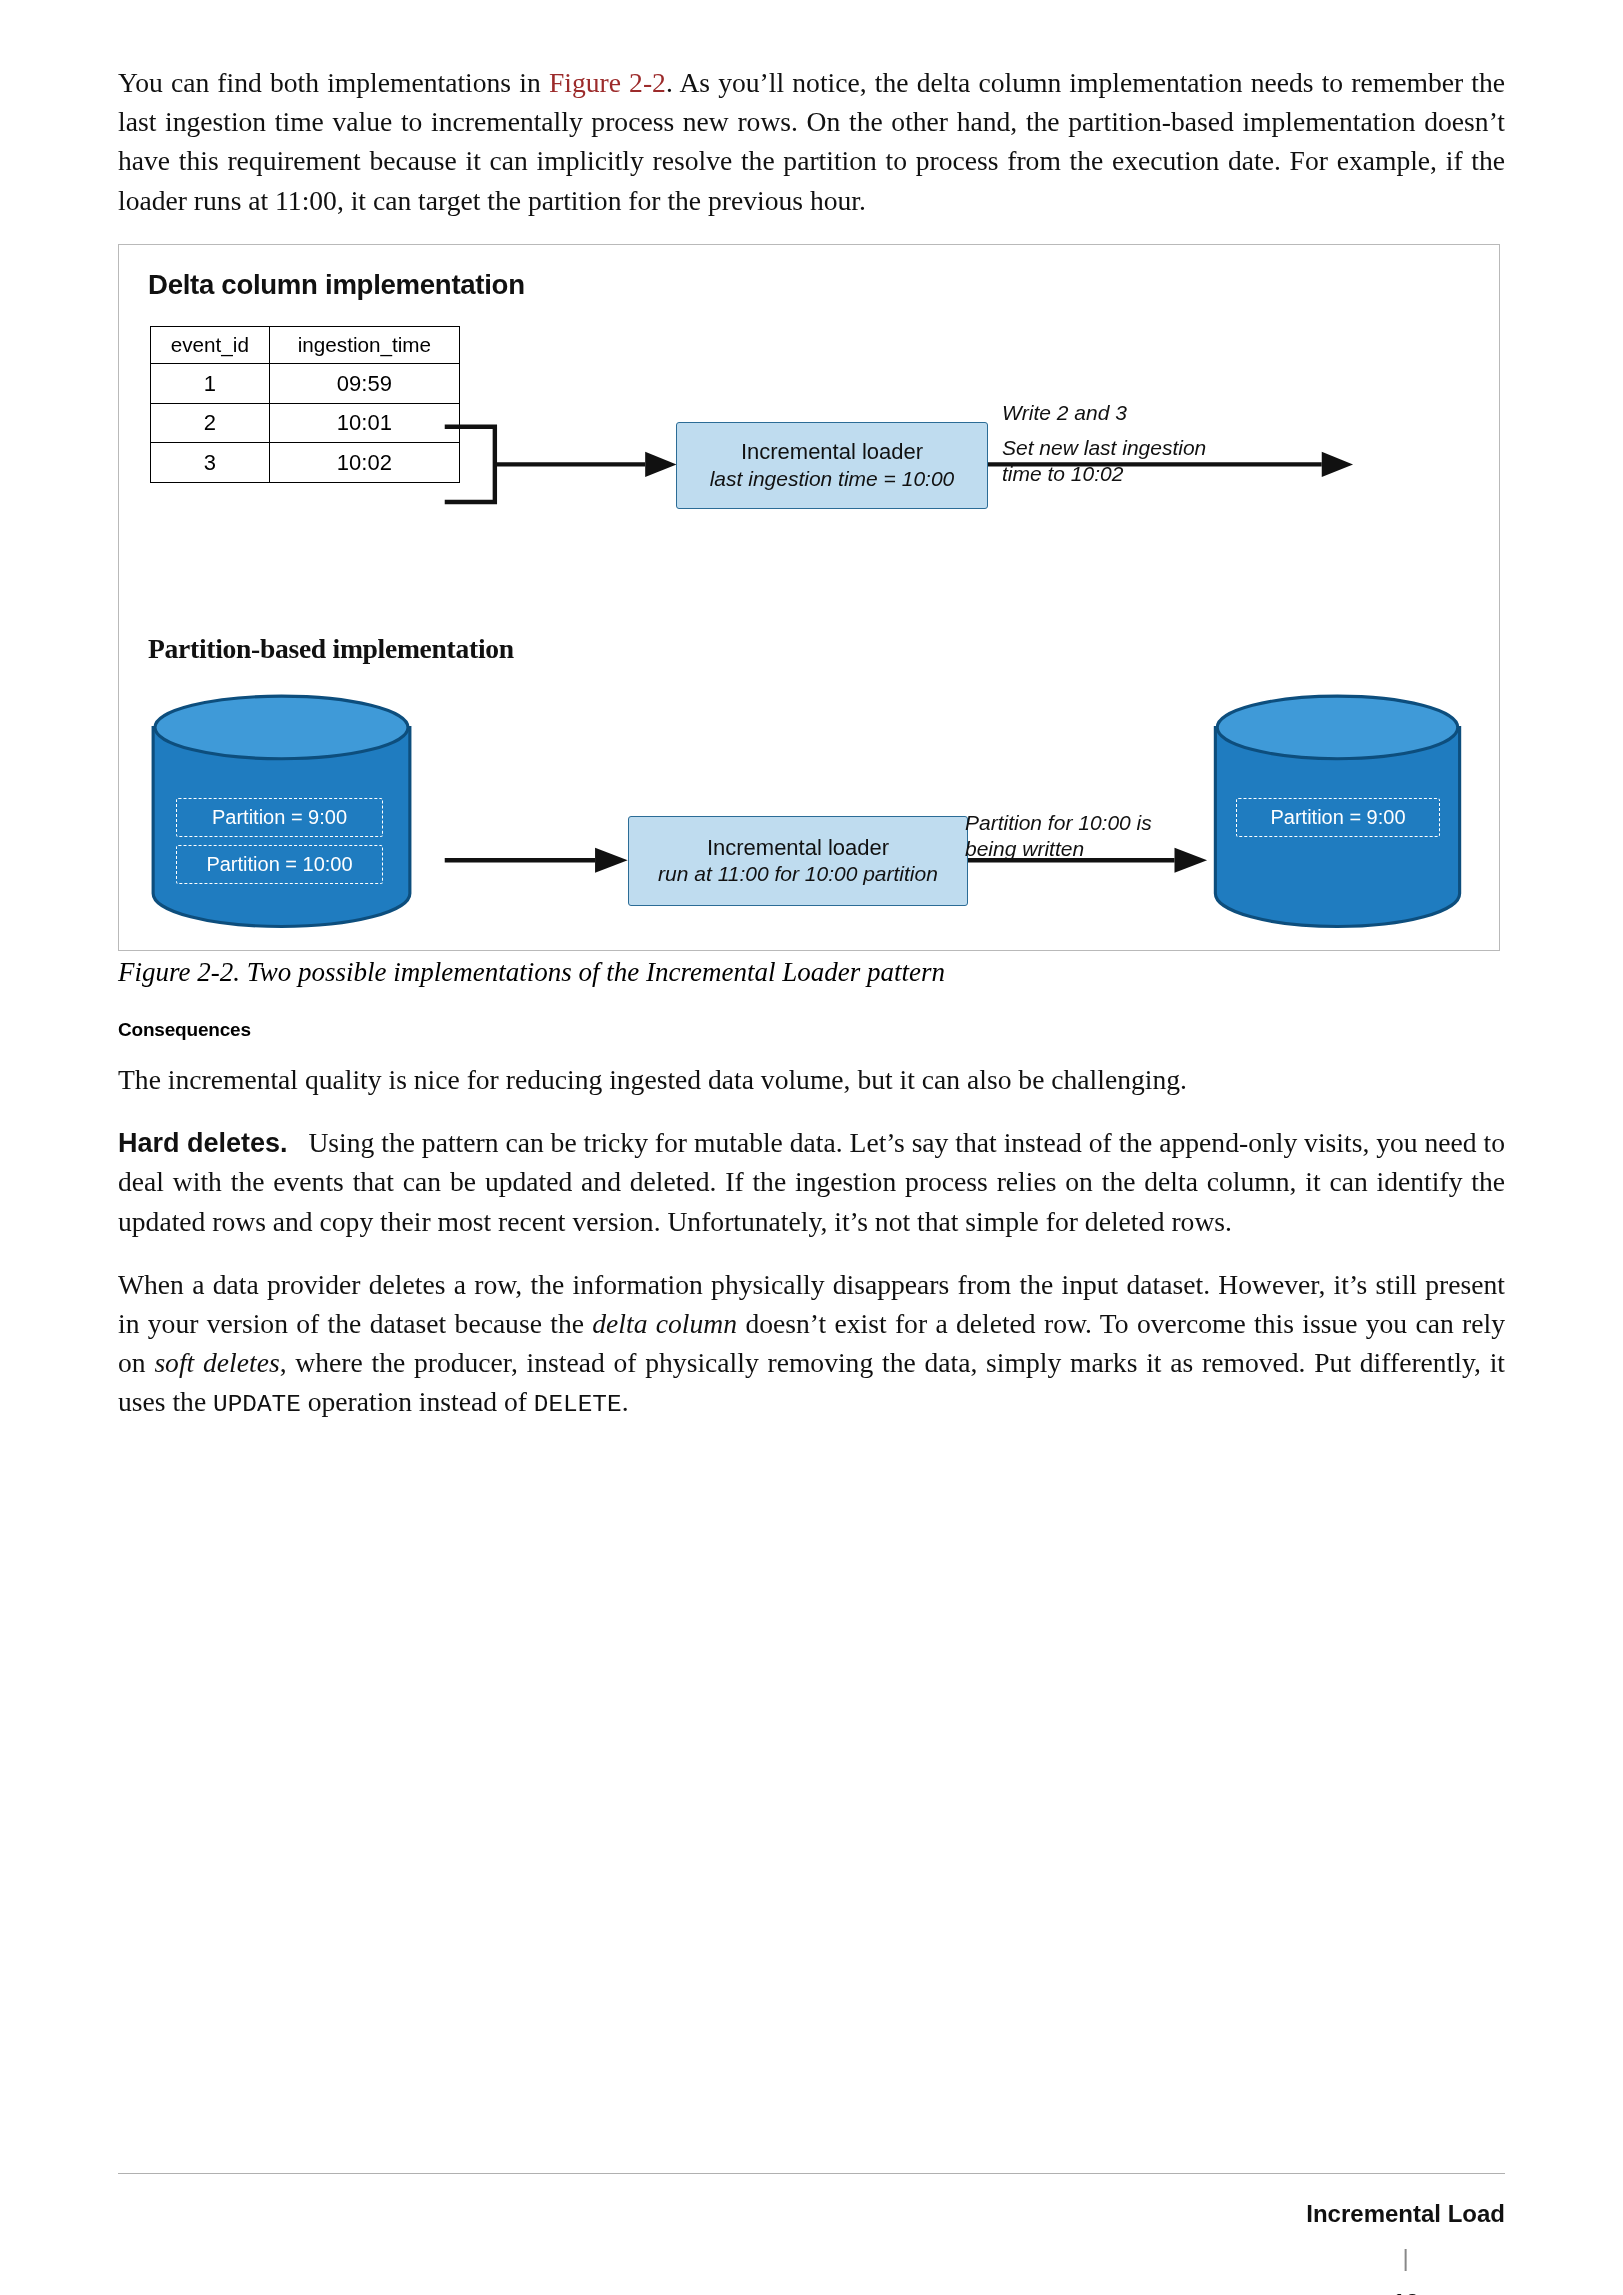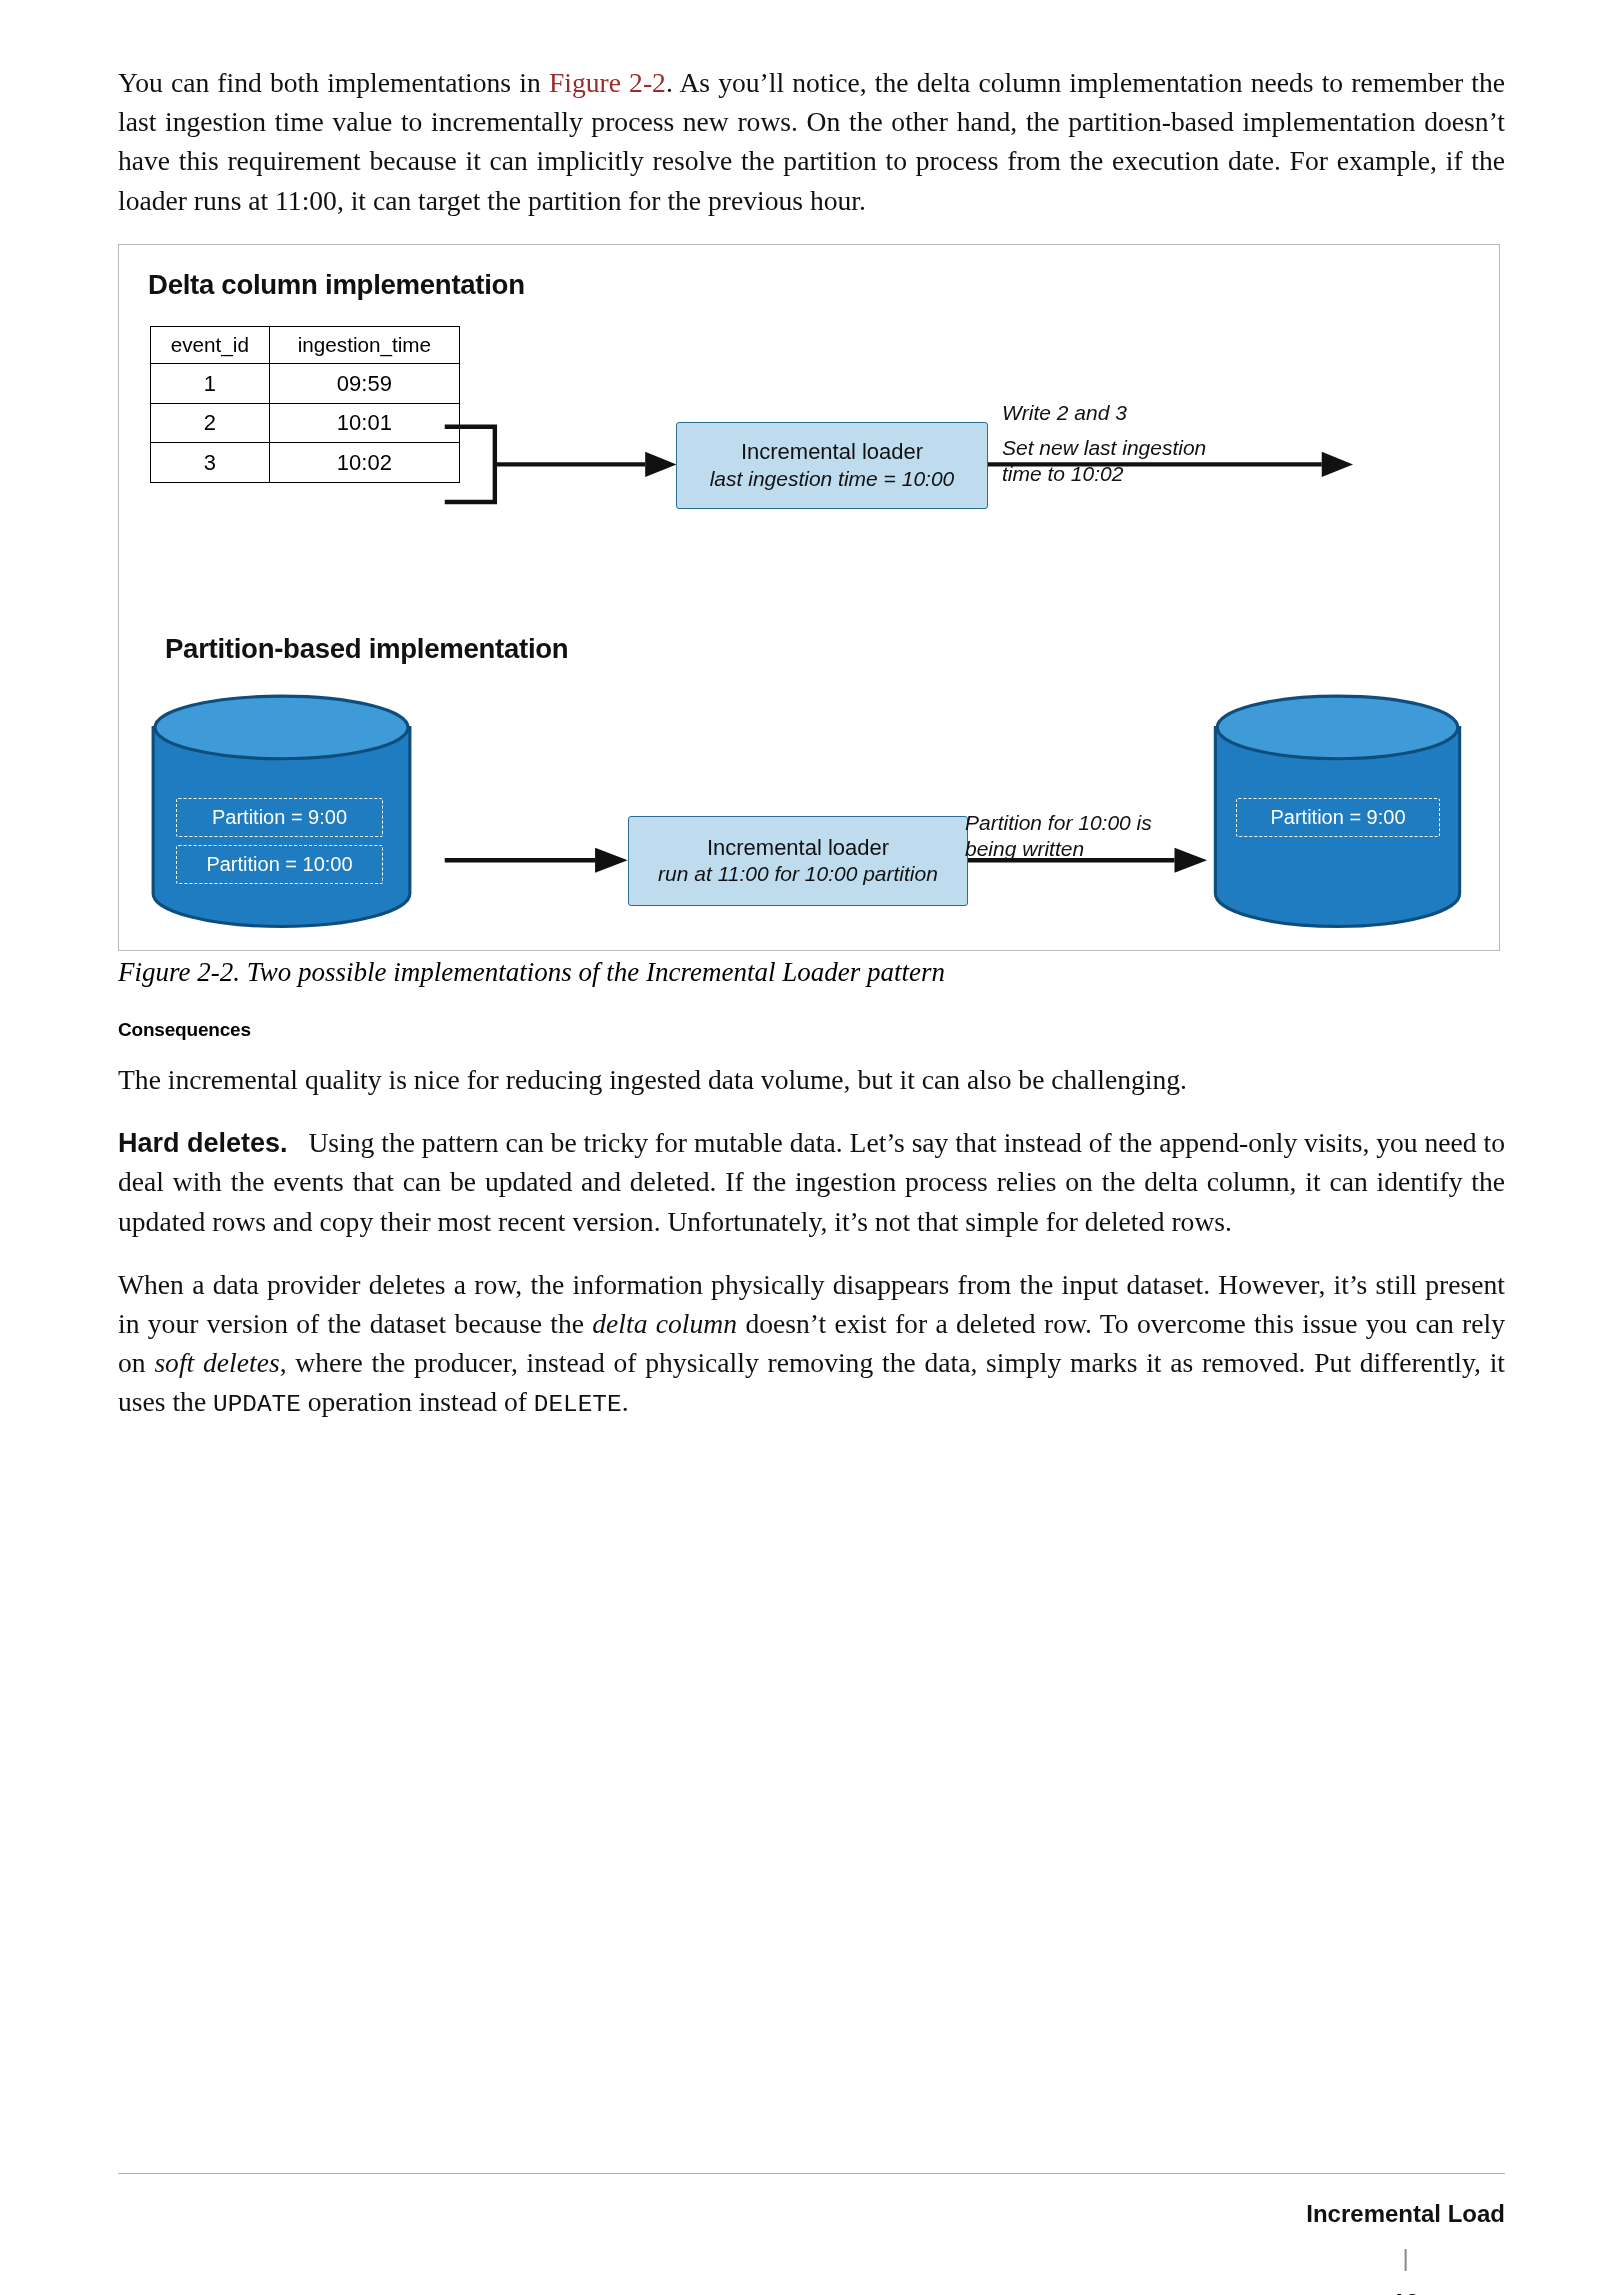--- a/index.html
+++ b/index.html
@@ -226,21 +226,21 @@
         <div class="l2">last ingestion time = 10:00</div>
       </div>
 
       <div class="arrow-label" style="left:883px; top:155px; width:307px;">
         <div>Write 2 and 3</div>
         <div style="margin-top:8.8px;">Set new last ingestion</div>
         <div>time to 10:02</div>
       </div>
 
 
-      <div class="fig-title" style="left:46px; top:388px;">Partition-based implementation</div>
+      <div class="fig-title" style="left:29px; top:388px;font-family:Liberation Serif, serif;">Partition-based implementation</div>
 
       <div class="cyl" style="left:31px; top:448px;">
         <svg class="cyl-svg" width="263" height="238" viewBox="0 0 420 380">
           <path d="M 5 55 L 5 320 A 202 52 0 0 0 415 320 L 415 55 Z" fill="#1f7cc0" stroke="#0d4e7d" stroke-width="5"></path>
           <ellipse cx="210" cy="55" rx="202" ry="50" fill="#3f9ad8" stroke="#0d4e7d" stroke-width="5"></ellipse>
         </svg>
         <div class="partition-chip" style="left:26px; top:105px; width:207px; height:39px;">Partition = 9:00</div>
         <div class="partition-chip" style="left:26px; top:152px; width:207px; height:39px;">Partition = 10:00</div>
       </div>
 

